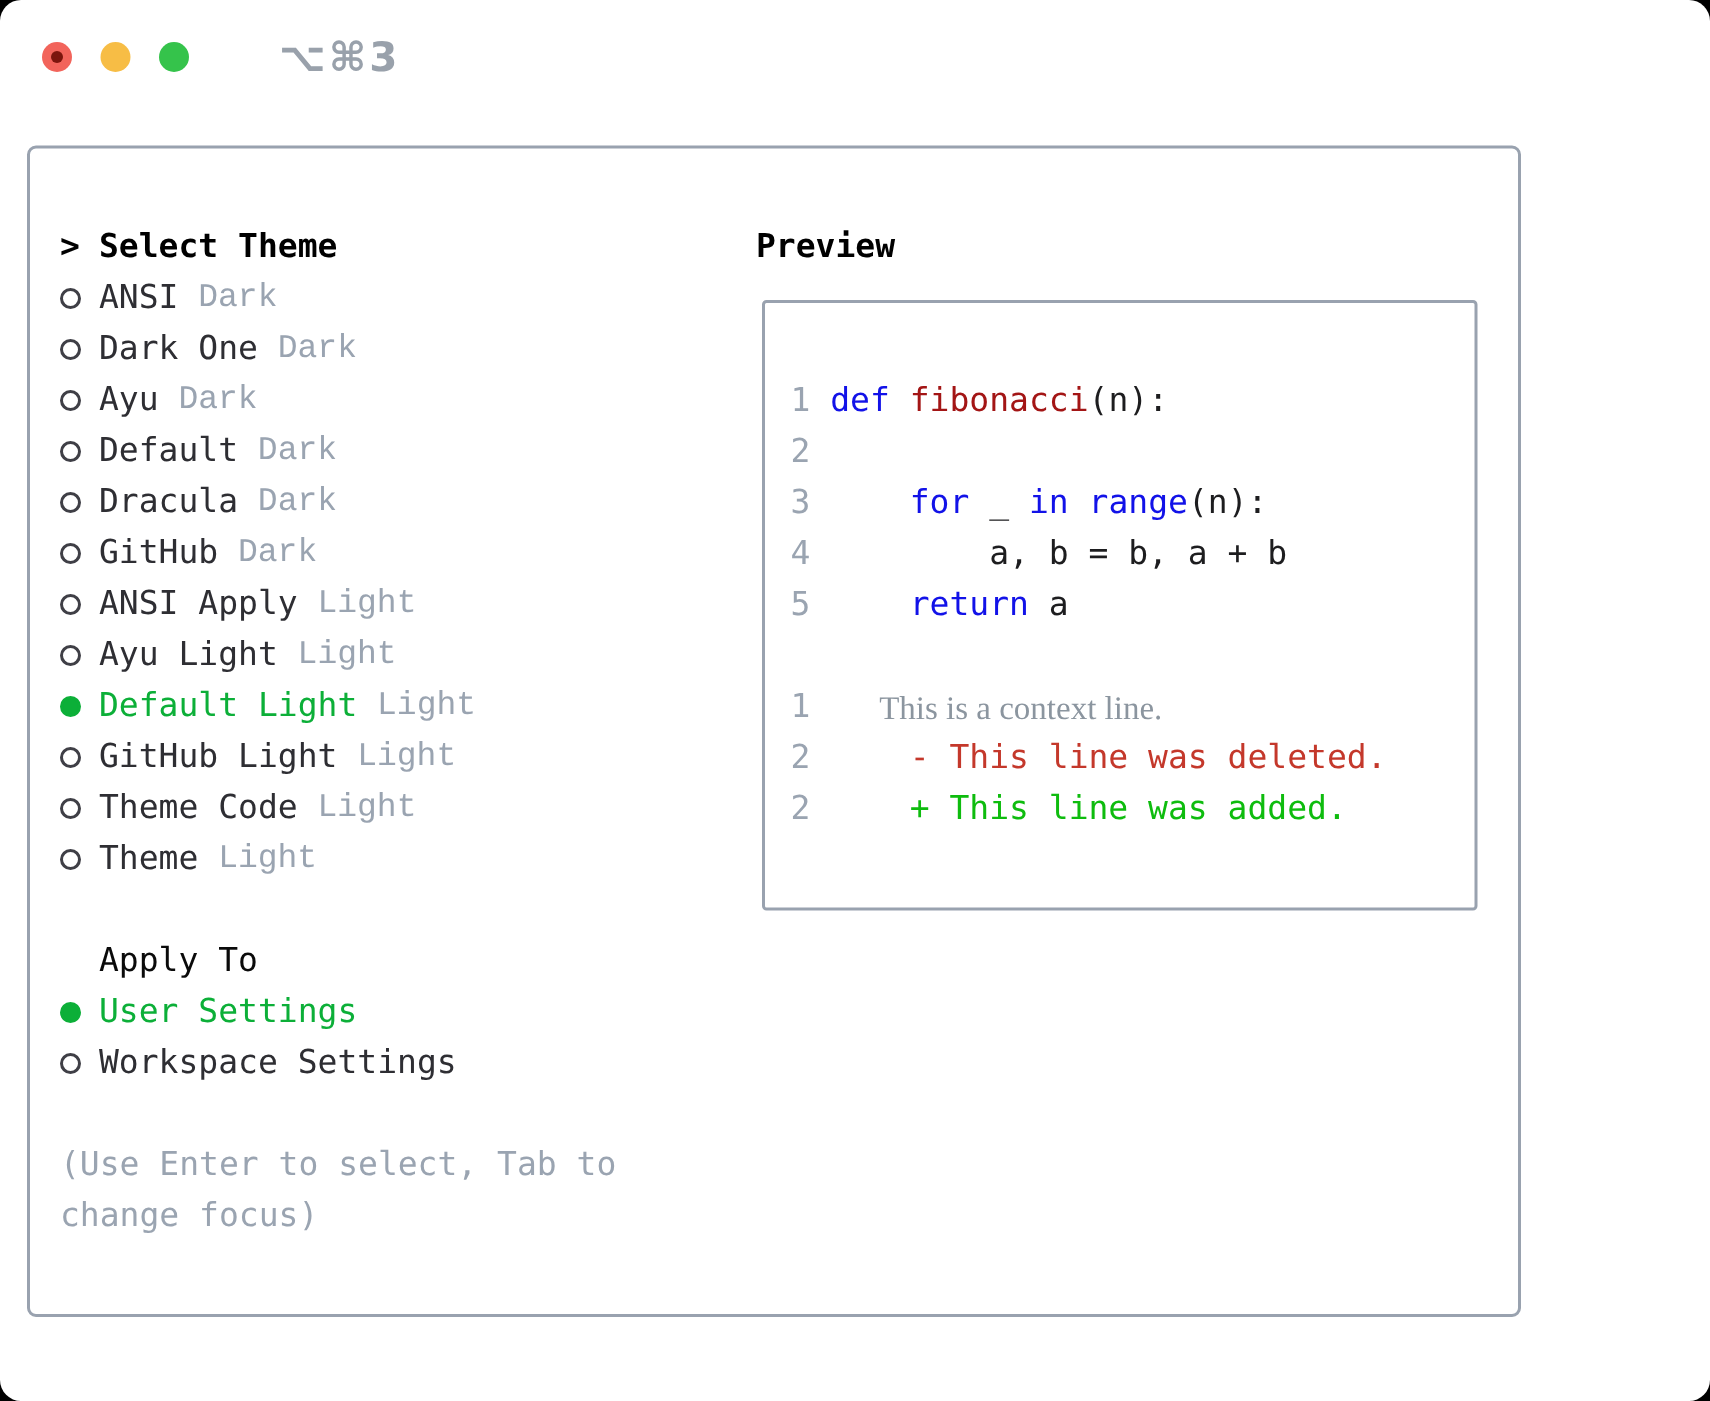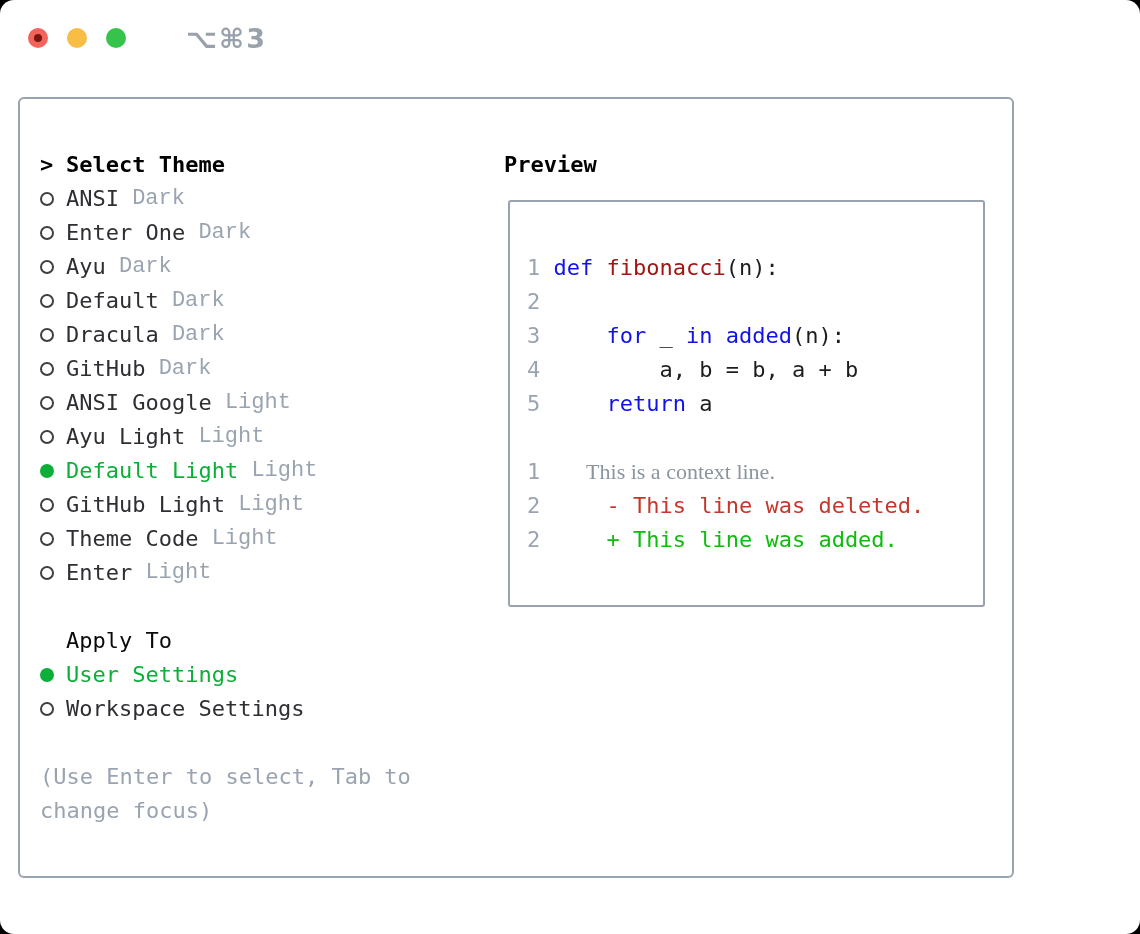--- a/index.html
+++ b/index.html
@@ -107,21 +107,21 @@
       </div>
 
       <div id="theme-list">
           <div class="row">
     <span class="slot"><span class="radio"></span></span>
     <span class="tname">ANSI</span>
     <span class="tvariant">Dark</span>
   </div>
           <div class="row">
     <span class="slot"><span class="radio"></span></span>
-    <span class="tname">Enter One</span>
+    <span class="tname">Dark One</span>
     <span class="tvariant">Dark</span>
   </div>
           <div class="row">
     <span class="slot"><span class="radio"></span></span>
     <span class="tname">Ayu</span>
     <span class="tvariant">Dark</span>
   </div>
           <div class="row">
     <span class="slot"><span class="radio"></span></span>
     <span class="tname">Default</span>
@@ -132,21 +132,21 @@
     <span class="tname">Dracula</span>
     <span class="tvariant">Dark</span>
   </div>
           <div class="row">
     <span class="slot"><span class="radio"></span></span>
     <span class="tname">GitHub</span>
     <span class="tvariant">Dark</span>
   </div>
           <div class="row">
     <span class="slot"><span class="radio"></span></span>
-    <span class="tname">ANSI Google</span>
+    <span class="tname">ANSI Apply</span>
     <span class="tvariant">Light</span>
   </div>
           <div class="row">
     <span class="slot"><span class="radio"></span></span>
     <span class="tname">Ayu Light</span>
     <span class="tvariant">Light</span>
   </div>
           <div class="row selected">
     <span class="slot"><span class="radio"></span></span>
     <span class="tname">Default Light</span>
@@ -157,21 +157,21 @@
     <span class="tname">GitHub Light</span>
     <span class="tvariant">Light</span>
   </div>
           <div class="row">
     <span class="slot"><span class="radio"></span></span>
     <span class="tname">Theme Code</span>
     <span class="tvariant">Light</span>
   </div>
           <div class="row">
     <span class="slot"><span class="radio"></span></span>
-    <span class="tname">Enter</span>
+    <span class="tname">Theme</span>
     <span class="tvariant">Light</span>
   </div>
         </div>
 
       <div class="gap34"></div>
 
       <div class="row">
         <span class="slot"></span>
         <span class="subhdr">Apply To</span>
       </div>
@@ -198,21 +198,21 @@
         <div id="code-lines">
             <div class="cl">
     <span class="ln">1</span>
     <span class="ct"><span class="c-keyword">def</span><span class="c-plain"> </span><span class="c-function">fibonacci</span><span class="c-plain">(n):</span></span>
   </div>
             <div class="cl">
     <span class="ln">2</span>
   </div>
             <div class="cl">
     <span class="ln">3</span>
-    <span class="ct"><span class="c-plain">    </span><span class="c-keyword">for</span><span class="c-plain"> _ </span><span class="c-keyword">in</span><span class="c-plain"> </span><span class="c-keyword">added</span><span class="c-plain">(n):</span></span>
+    <span class="ct"><span class="c-plain">    </span><span class="c-keyword">for</span><span class="c-plain"> _ </span><span class="c-keyword">in</span><span class="c-plain"> </span><span class="c-keyword">range</span><span class="c-plain">(n):</span></span>
   </div>
             <div class="cl">
     <span class="ln">4</span>
     <span class="ct"><span class="c-plain">        a, b = b, a + b</span></span>
   </div>
             <div class="cl">
     <span class="ln">5</span>
     <span class="ct"><span class="c-plain">    </span><span class="c-keyword">return</span><span class="c-plain"> a</span></span>
   </div>
           </div>

